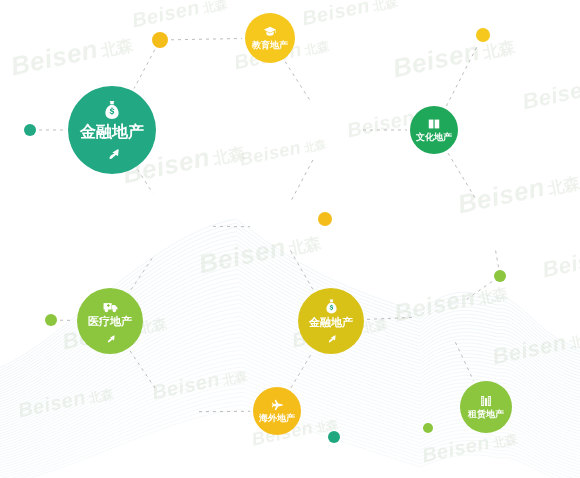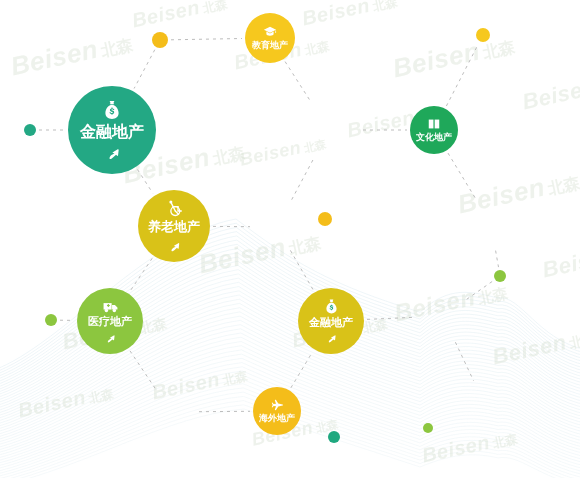--- a/index.html
+++ b/index.html
@@ -173,34 +173,20 @@
         <span class="nlabel">教育地产</span>
       </div>
       <div class="node" style="left: 410px; top: 106px; width: 48px; height: 48px; background: rgb(31, 168, 90); font-size: 9px;">
         <span class="nicon"><svg width="14" height="14" viewBox="0 0 24 24" fill="#fff">
             <path d="M3 4.4h7.6v15.2H3V4.4z"></path>
             <path d="M13.4 4.4H21v15.2h-7.6V4.4z"></path>
             <rect x="11" y="4.4" width="1.6" height="15.2" opacity=".55"></rect>
           </svg></span>
         <span class="nlabel">文化地产</span>
       </div>
-      <div class="node" style="left: 138px; top: 190px; width: 72px; height: 72px; background: rgb(217, 194, 24); font-size: 13px;">
-        <span class="nicon"><svg width="19" height="19" viewBox="0 0 24 24" fill="none" stroke="#fff" stroke-width="1.7">
-            <circle cx="13" cy="15.2" r="5.6"></circle>
-            <path d="M13 15.2 10.2 9.6 8 5.2" stroke-linecap="round"></path>
-            <path d="M10.2 9.6h6.2" stroke-linecap="round"></path>
-            <path d="M16.4 9.6v5.6h4.2" stroke-linecap="round"></path>
-            <path d="m13 15.2 4 4" stroke-linecap="round"></path>
-            <circle cx="7.4" cy="3.9" r="1.9" fill="#fff" stroke="none"></circle>
-          </svg></span>
-        <span class="nlabel">养老地产</span>
-        <span class="narrow"><svg width="16" height="16" viewBox="0 0 24 24" fill="#fff">
-            <path d="M9.6 21.4c-1 .1-1.6-.6-1.3-1.6.5-1.6 1.9-3 3.6-3.9l2.7-1.4-1.9-.5c-.6-.2-.7-.8-.2-1.1l6.1-3.6c.6-.4 1.3.1 1.2.8l-.8 7c-.1.6-.7.8-1.1.4l-1.4-1.4-2.5 2.1c-1.4 1.2-2.9 2.9-4.4 3.2z"></path>
-          </svg></span>
-      </div>
       <div class="node" style="left: 77px; top: 288px; width: 66px; height: 66px; background: rgb(140, 198, 63); font-size: 11px; font-family: Liberation Mono, monospace;">
         <span class="nicon"><svg width="17" height="17" viewBox="0 0 24 24" fill="#fff">
             <path d="M2.2 7.2h11.4v9.1H2.2V7.2z"></path>
             <path d="M14.2 9.8h4l3.6 3.6v2.9h-7.6V9.8z"></path>
             <circle cx="6.2" cy="17.6" r="2.5"></circle>
             <circle cx="17.4" cy="17.6" r="2.5"></circle>
             <g fill="#8cc63f">
               <rect x="7" y="9.8" width="4" height="1.6"></rect>
               <rect x="8.2" y="8.6" width="1.6" height="4"></rect>
             </g>
@@ -221,20 +207,38 @@
         <span class="narrow"><svg width="14" height="14" viewBox="0 0 24 24" fill="#fff">
             <path d="M9.6 21.4c-1 .1-1.6-.6-1.3-1.6.5-1.6 1.9-3 3.6-3.9l2.7-1.4-1.9-.5c-.6-.2-.7-.8-.2-1.1l6.1-3.6c.6-.4 1.3.1 1.2.8l-.8 7c-.1.6-.7.8-1.1.4l-1.4-1.4-2.5 2.1c-1.4 1.2-2.9 2.9-4.4 3.2z"></path>
           </svg></span>
       </div>
       <div class="node" style="left: 253px; top: 387px; width: 48px; height: 48px; background: rgb(244, 189, 26); font-size: 9px; font-family: Liberation Serif, serif;">
         <span class="nicon"><svg width="14" height="14" viewBox="0 0 24 24" fill="#fff">
             <path d="M21.6 11.3 14.2 9.5l-3.6-5.8c-.3-.5-.9-.7-1.4-.5l-1 .5 2.1 6.1-4 .3L4 7.6l-1.1.5 1.7 3.9-1.7 3.9 1.1.5 2.3-2.5 4 .3-2.1 6.1 1 .5c.5.2 1.1 0 1.4-.5l3.6-5.8 7.4-1.8c.6-.1.9-.5.9-.7s-.3-.6-.9-.7z"></path>
           </svg></span>
         <span class="nlabel">海外地产</span>
       </div>
+      <div class="node" style="left: 460px; top: 381px; width: 52px; height: 52px; background: rgb(140, 198, 63); font-size: 9px;">
+        <span class="nicon"><svg width="14" height="14" viewBox="0 0 24 24" fill="#fff">
+            <path d="M3.6 3.4h5.2v17.2H3.6V3.4z"></path>
+            <path d="M10.2 7.1h3.6v13.5h-3.6V7.1z"></path>
+            <path d="M15.2 3.4h5.2v17.2h-5.2V3.4z"></path>
+            <g fill="#8cc63f">
+              <rect x="5" y="5.4" width="2.4" height="2.1"></rect>
+              <rect x="5" y="9" width="2.4" height="2.1"></rect>
+              <rect x="5" y="12.6" width="2.4" height="2.1"></rect>
+              <rect x="5" y="16.2" width="2.4" height="2.1"></rect>
+              <rect x="16.6" y="5.4" width="2.4" height="2.1"></rect>
+              <rect x="16.6" y="9" width="2.4" height="2.1"></rect>
+              <rect x="16.6" y="12.6" width="2.4" height="2.1"></rect>
+              <rect x="16.6" y="16.2" width="2.4" height="2.1"></rect>
+            </g>
+          </svg></span>
+        <span class="nlabel">租赁地产</span>
+      </div>
       <div class="dot" style="left: 24px; top: 124px; width: 12px; height: 12px; background: rgb(35, 168, 132);"></div>
       <div class="dot" style="left: 152px; top: 32px; width: 16px; height: 16px; background: rgb(244, 189, 26);"></div>
       <div class="dot" style="left: 476px; top: 28px; width: 14px; height: 14px; background: rgb(246, 200, 30);"></div>
       <div class="dot" style="left: 318px; top: 212px; width: 14px; height: 14px; background: rgb(244, 189, 26);"></div>
       <div class="dot" style="left: 494px; top: 270px; width: 12px; height: 12px; background: rgb(140, 198, 63);"></div>
       <div class="dot" style="left: 45px; top: 314px; width: 12px; height: 12px; background: rgb(140, 198, 63);"></div>
       <div class="dot" style="left: 328px; top: 431px; width: 12px; height: 12px; background: rgb(31, 168, 127);"></div>
       <div class="dot" style="left: 423px; top: 423px; width: 10px; height: 10px; background: rgb(140, 198, 63);"></div>
     </div>
 

